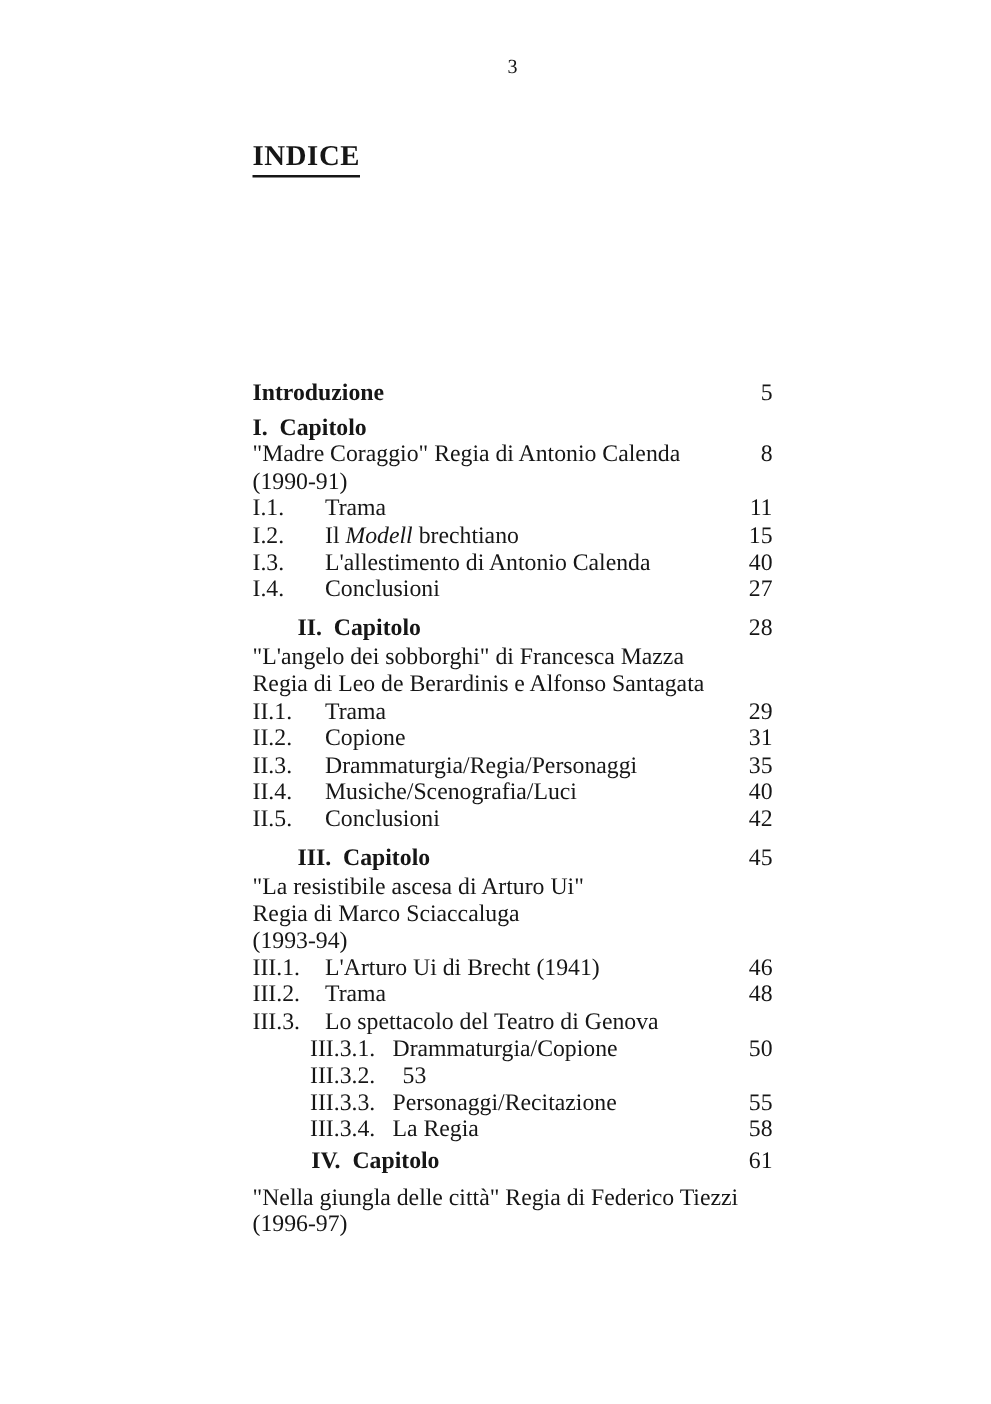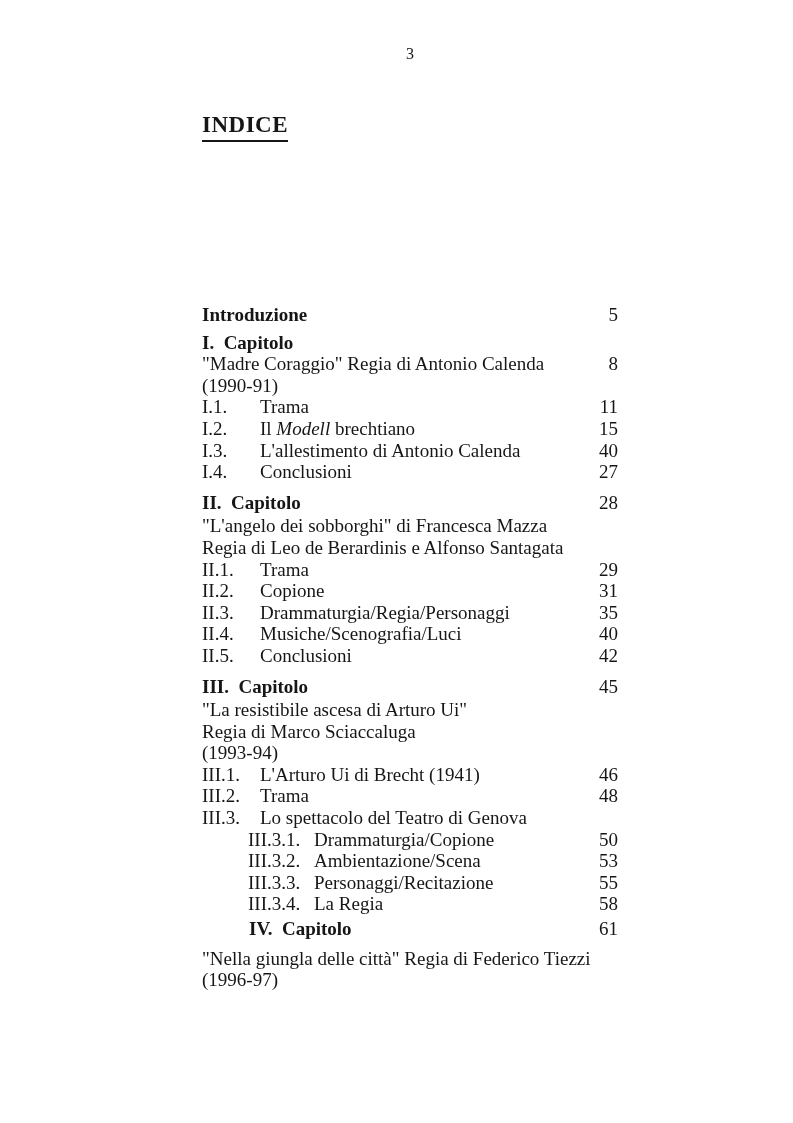--- a/index.html
+++ b/index.html
@@ -79,21 +79,21 @@
   }
   .row.chapter-indent {
     padding-left: 6px;
     margin-left: 41px;
   }
   .row.text-indent {
     padding-left: 30px;
   }
   .gap-xs { margin-top: 2px; }
   .gap-sm { margin-top: 6px; }
-  .gap-md { margin-top: 9px; }
+  .gap-md { margin-top: 9px; margin-left: 36px; }
   .gap-iv { margin-top: 3px; }
   .gap-lg { margin-top: 8px; }
   em { font-style: italic; }
 </style>
 </head>
 <body>
 
 <div class="page">
   <div class="page-number-top">3</div>
 
@@ -198,21 +198,20 @@
         <span class="num">III.3.</span>
         <span class="label">Lo spettacolo del Teatro di Genova</span>
       </div>
       <div class="row subentry">
         <span class="num">III.3.1.</span>
         <span class="label">Drammaturgia/Copione</span>
         <span class="pagenum">50</span>
       </div>
       <div class="row subentry">
         <span class="num">III.3.2.</span>
-        <span class="label">Ambientazione/Scena</span>
         <span class="pagenum">53</span>
       </div>
       <div class="row subentry">
         <span class="num">III.3.3.</span>
         <span class="label">Personaggi/Recitazione</span>
         <span class="pagenum">55</span>
       </div>
       <div class="row subentry">
         <span class="num">III.3.4.</span>
         <span class="label">La Regia</span>

